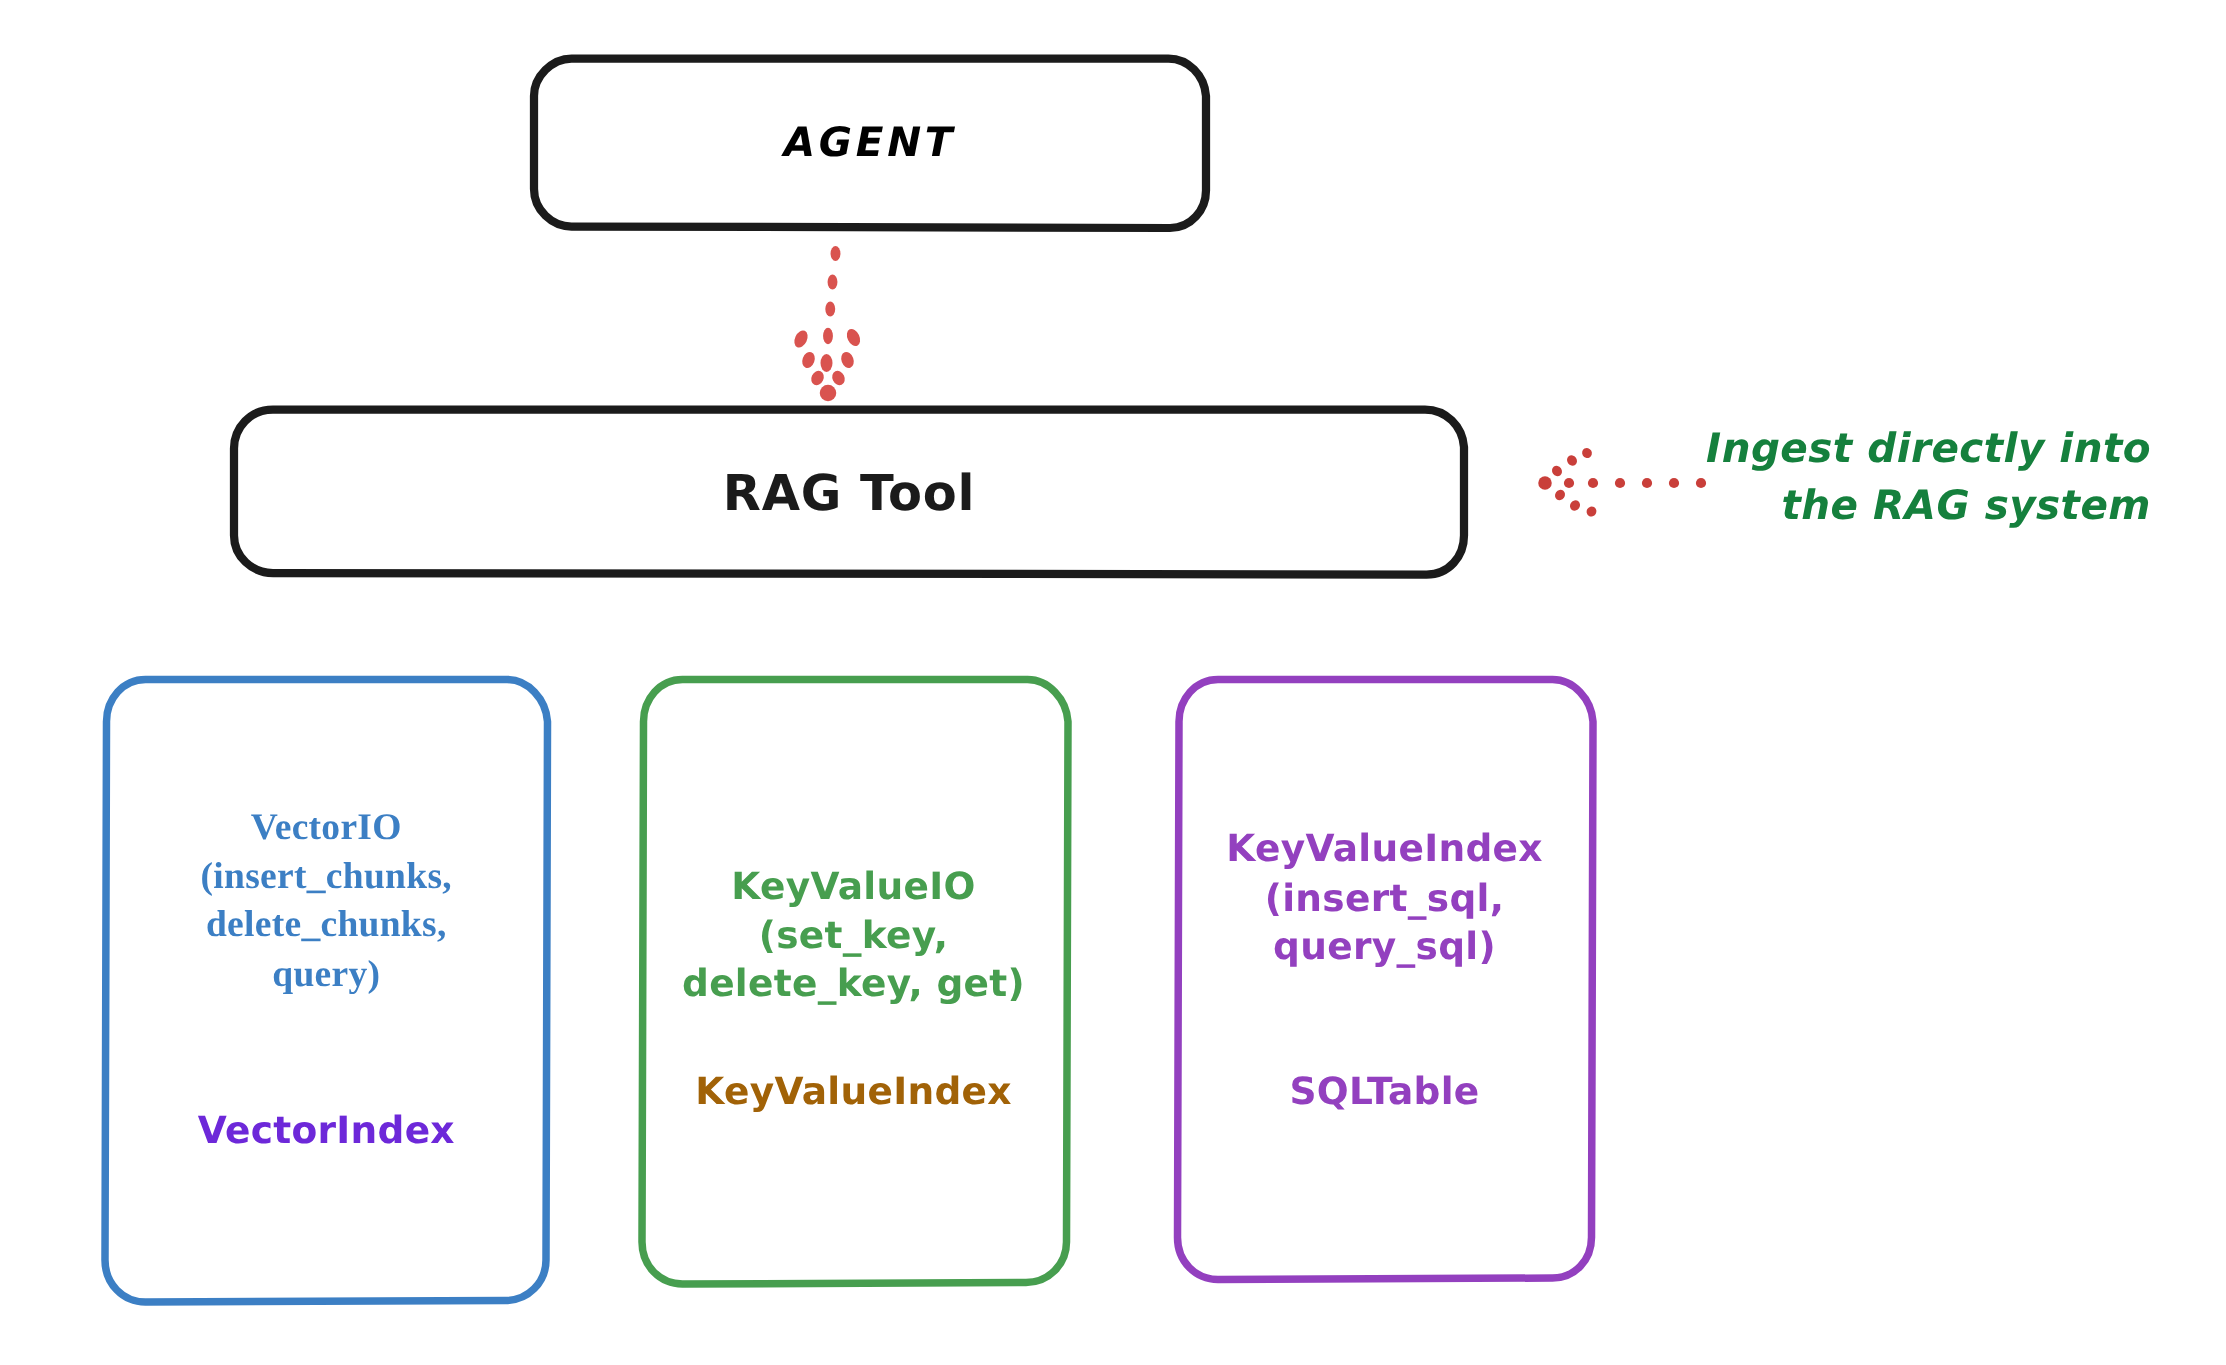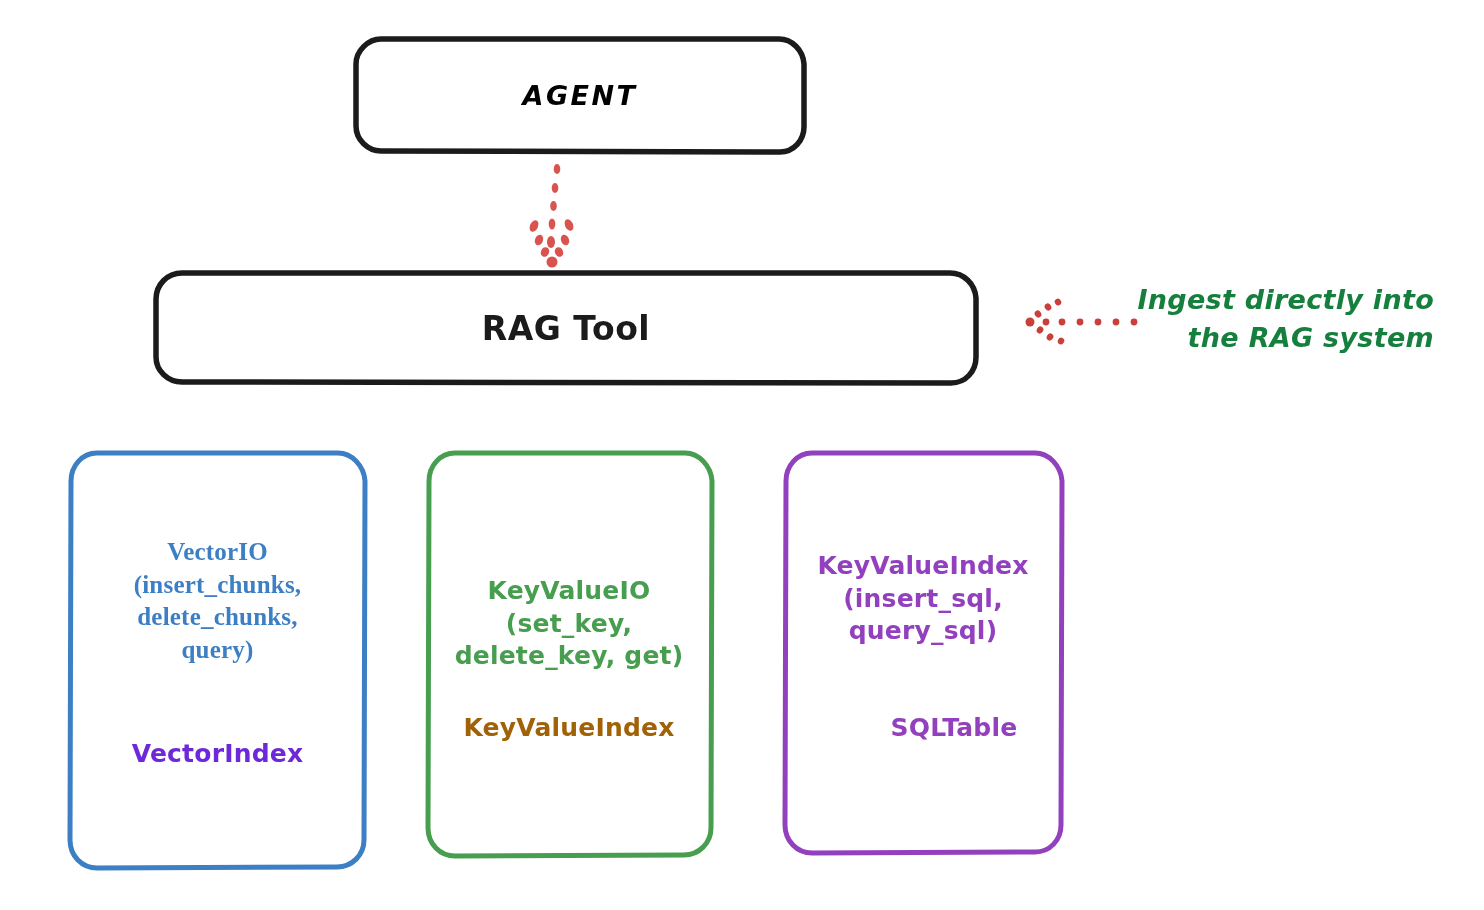--- a/index.html
+++ b/index.html
@@ -79,21 +79,21 @@
     font-size: 25px;
     font-weight: 700;
     letter-spacing: 0.2px;
   }
 
   #vector-api   { left: 70px;  top: 536px; width: 295px; color: #3c7fc4; font-family: Liberation Serif, serif; }
   #vector-index { left: 70px;  top: 738px; width: 295px; color: #6d28d9; }
   #kv-api       { left: 424px; top: 548px; width: 290px; color: #479e4f; margin-top: 27px; }
   #kv-index     { left: 424px; top: 712px; width: 290px; color: #a16207; }
   #rel-api      { left: 783px; top: 550px; width: 280px; color: #9340bf; }
-  #rel-index    { left: 783px; top: 712px; width: 280px; color: #9340bf; padding-left: 31px; }
+  #rel-index    { left: 783px; top: 712px; width: 280px; color: #9340bf; }
 </style>
 </head>
 <body>
 
 <svg id="canvas" viewBox="0 0 1484 910" aria-hidden="true">
 
   <g>
     <path d="M 381 39
              C 368 39 356 51 356 64
              L 356 126

